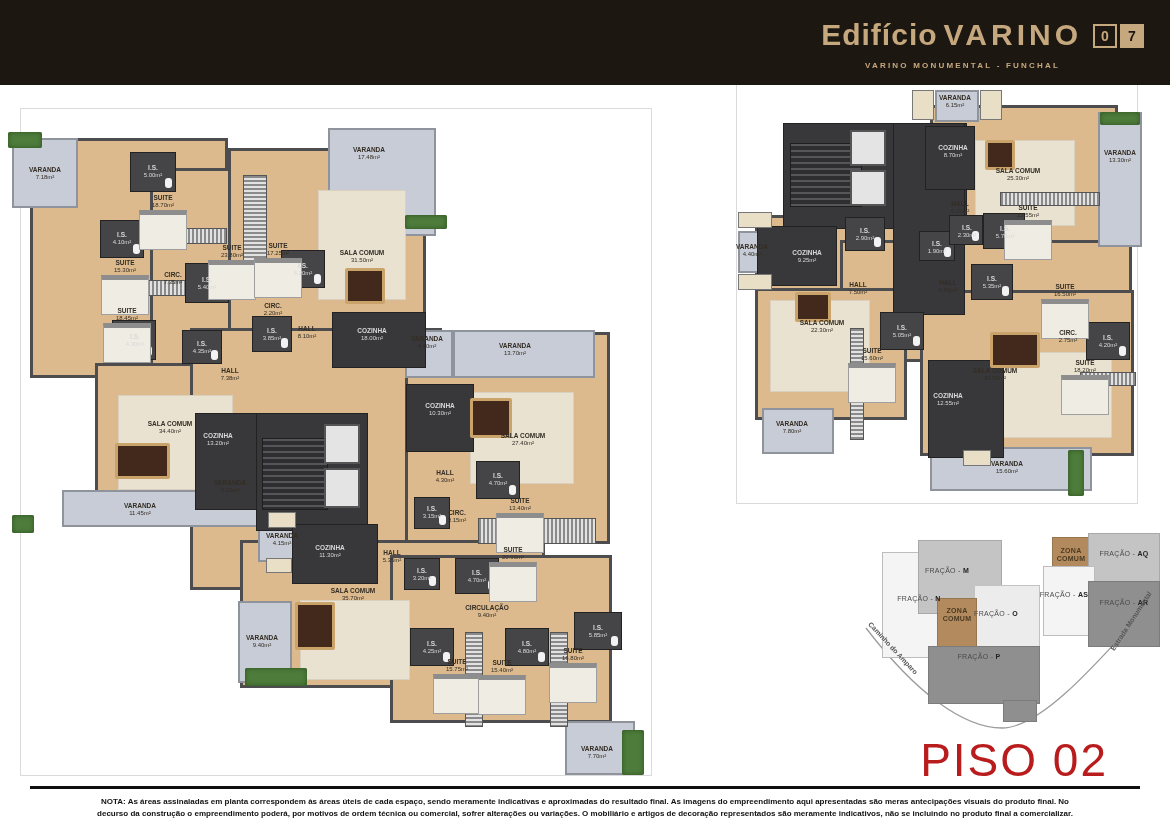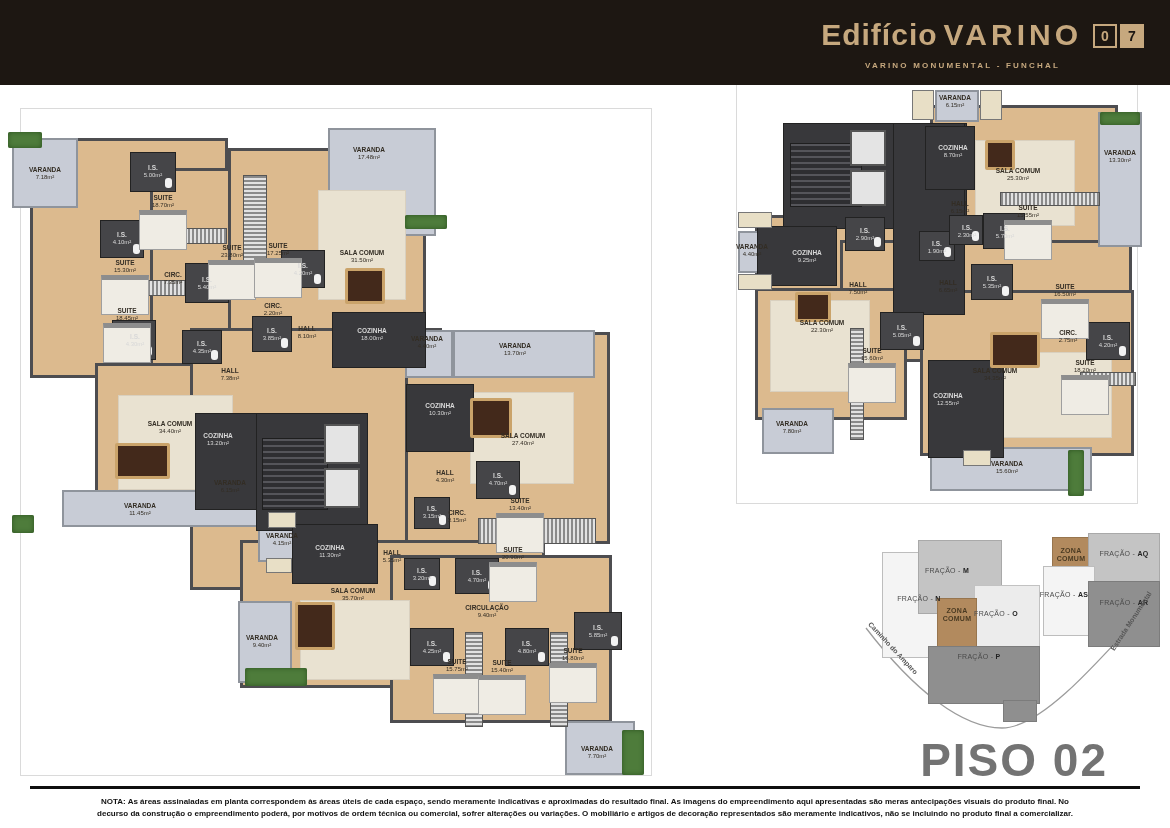--- a/index.html
+++ b/index.html
@@ -48,22 +48,22 @@
   .kp-light{background:#ececec;border:1px solid #c2c2c2;z-index:6;}
   .kp-gray{background:#c4c4c4;border:1px solid #a9a9a9;z-index:6;}
   .kp-dark{background:#8f8f8f;border:1px solid #7c7c7c;z-index:6;}
   .kp-tan{background:#b28a5e;border:1px solid #97754e;z-index:6;}
   .kp-label{position:absolute;transform:translate(-50%,-50%);font-size:7px;color:#4a4a4a;
             letter-spacing:.3px;white-space:nowrap;z-index:12;text-align:center;line-height:1.2;}
   .kp-label b{color:#222;}
   .kp-label.zona{color:#4a3a22;font-weight:700;white-space:normal;width:42px;}
   .road-label{position:absolute;font-size:7px;color:#555;font-weight:600;white-space:nowrap;z-index:12;}
   
-  .floor-title{position:absolute;right:62px;top:733px;font-size:46px;font-weight:700;
-               color:#737373;letter-spacing:2px;z-index:15;}
+  .floor-title{position:absolute;right:62px;top:733px;font-size:46px;font-weight:400;
+               color:#b91c1c;letter-spacing:2px;z-index:15;}
   .rule{position:absolute;left:30px;top:786px;width:1110px;height:3px;background:#0f0f0f;z-index:15;}
   .note{position:absolute;left:85px;top:796px;width:1000px;font-size:8px;line-height:1.55;
         text-align:center;color:#111;font-weight:600;z-index:15;}
 </style>
 </head>
 <body>
 
 <div class="canvas">
 
   <header class="hdr">

